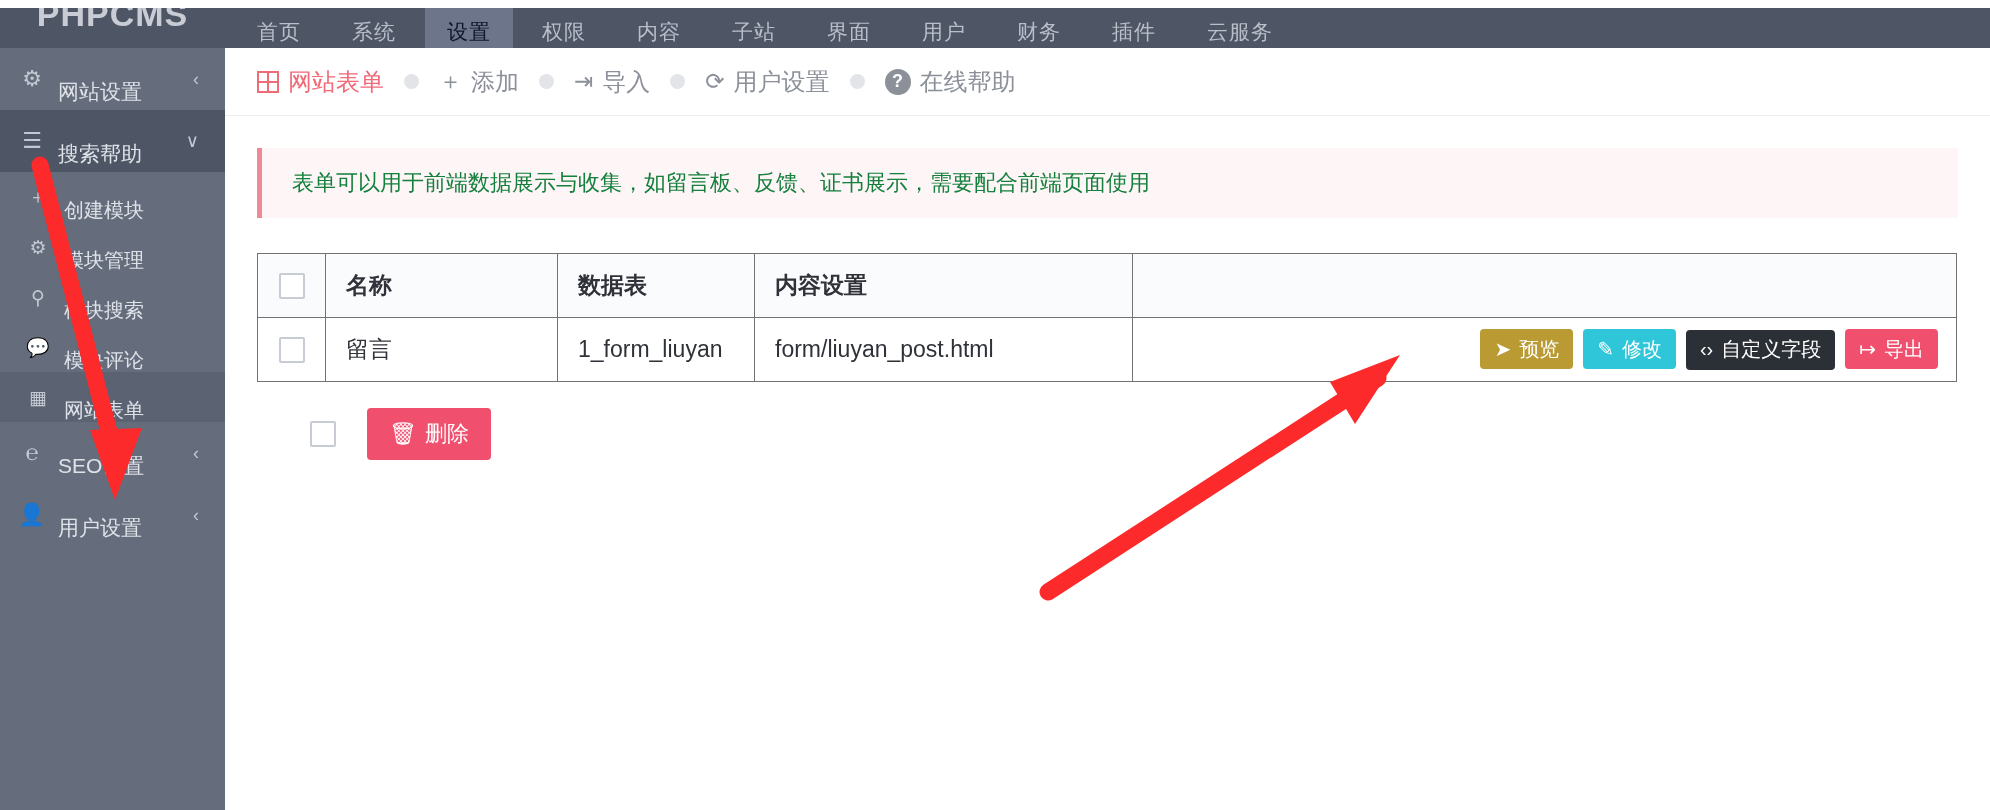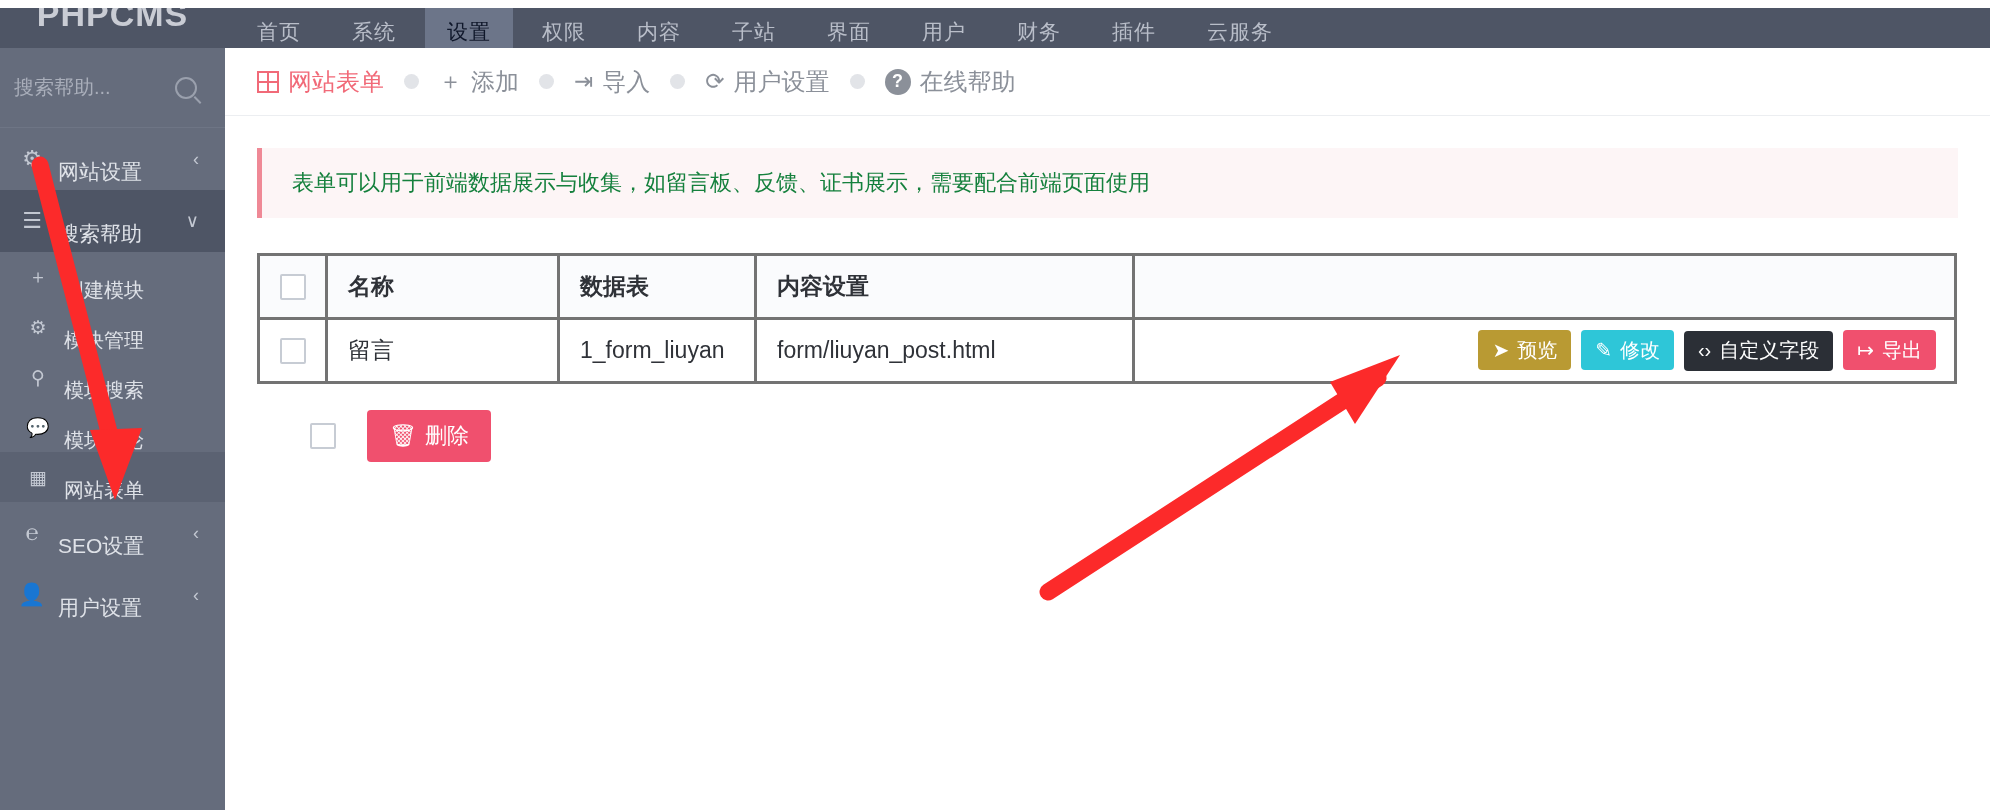--- a/index.html
+++ b/index.html
@@ -116,21 +116,21 @@
   .notice {
     margin: 32px 32px 0 32px; height: 70px;
     background: #fdf5f6; border-left: 5px solid #ef8996;
     display: flex; align-items: center; padding-left: 30px;
     font-size: 22px; color: #15803d;
   }
 
   .table-wrap { margin: 35px 32px 0 32px; }
   table.ftable { border-collapse: collapse; width: 1700px; table-layout: fixed; }
   table.ftable th, table.ftable td {
-    border: 3px solid #737373; height: 64px;
+    border: 1px solid #737373; height: 64px;
     font-size: 23px; color: #2f3238; text-align: left;
     padding: 0 20px; vertical-align: middle;
   }
   table.ftable thead th { background: #fafbfd; font-weight: bold; }
   .col-chk { width: 68px; padding: 0 !important; text-align: center !important; }
   .col-name { width: 232px; }
   .col-db { width: 197px; }
   .col-tpl { width: 378px; }
   .chk {
     width: 26px; height: 26px; border: 2px solid #c7ccd4;
@@ -200,24 +200,20 @@
         <div class="nav-item">
           <span>插件</span>
         </div>
         <div class="nav-item">
           <span>云服务</span>
         </div>
       </div>
   </div>
 
   <div class="sidebar">
-    <div class="search-box">
-      <input class="search-input" type="text" placeholder="搜索帮助..." style="">
-      <span class="search-icon"></span>
-    </div>
     <div id="sideItems">
         <div class="side-item">
           <span class="ico">⚙</span>
           <span class="lbl">网站设置</span>
           <span class="chev">‹</span>
         </div>
         <div class="side-item section-open">
           <span class="ico">☰</span>
           <span class="lbl">搜索帮助</span>
           <span class="chev">∨</span>

